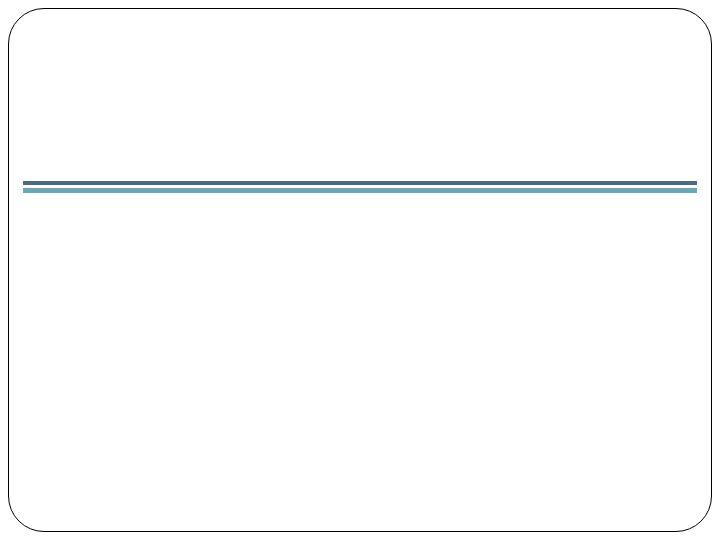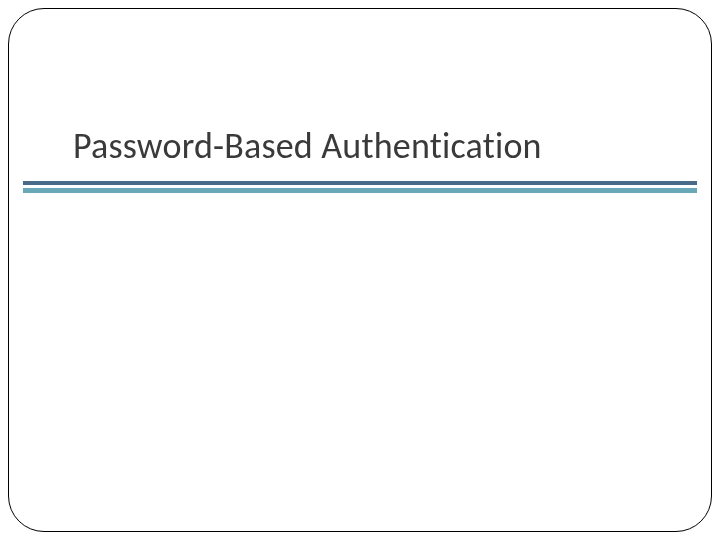--- a/index.html
+++ b/index.html
@@ -53,21 +53,18 @@
     .bar-light {
       height: 5px;
       background: #6aa8b8;
       width: 100%;
     }
   </style>
 </head>
 <body>
 
 <div class="slide-frame">
-  <div class="title-area">
-    <h1 class="title-text">Password-Based Authentication</h1>
-  </div>
   <div class="accent-bars">
     <div class="bar-dark"></div>
     <div class="bar-gap"></div>
     <div class="bar-light"></div>
   </div>
 </div>
 
 </body></html>

